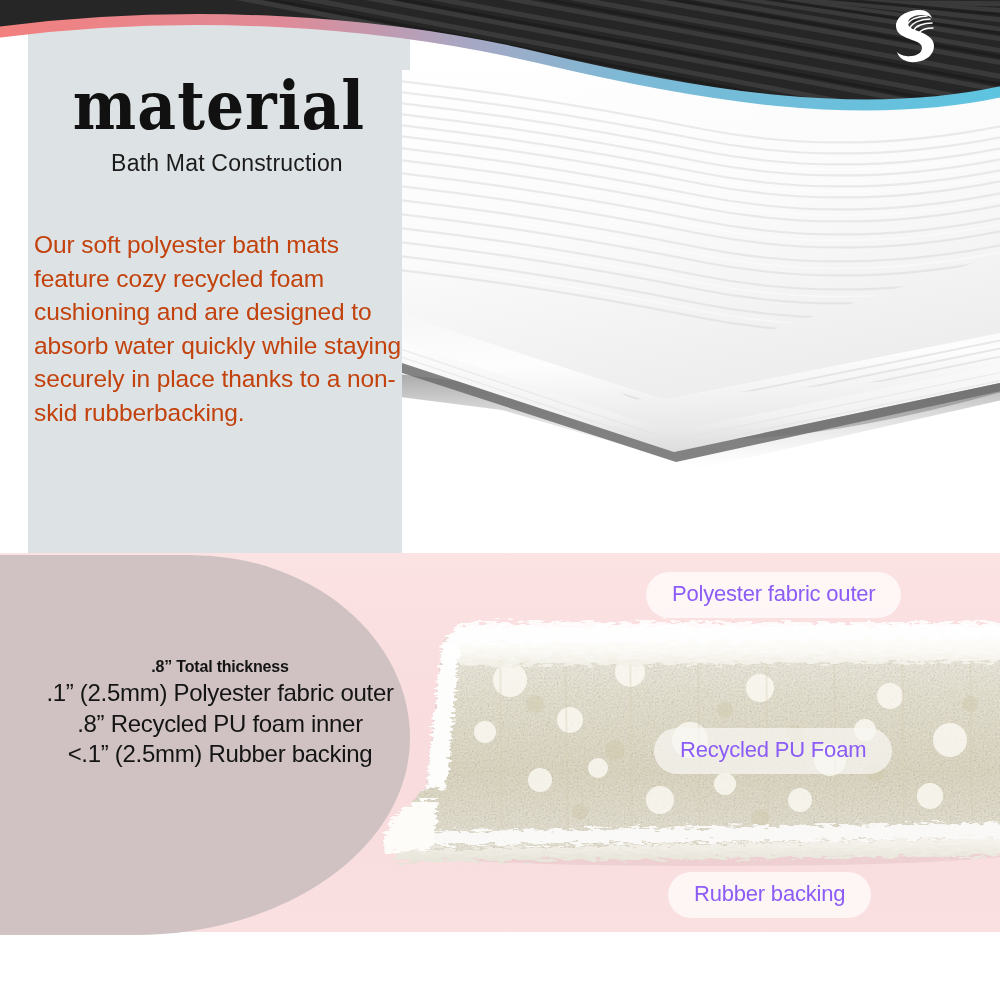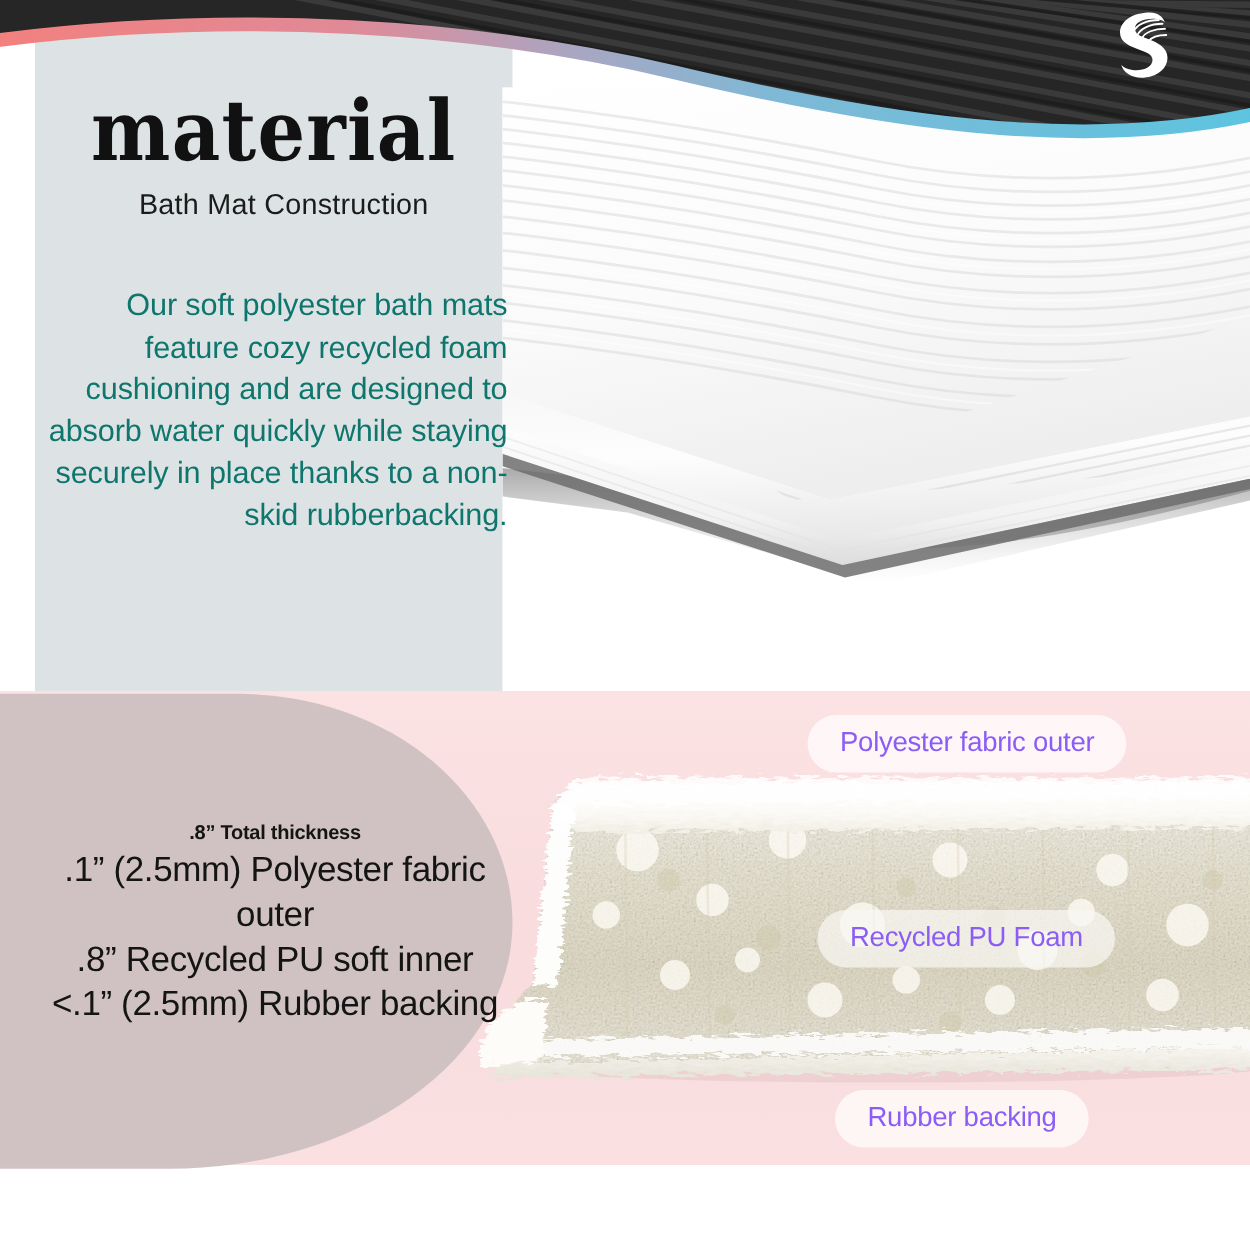--- a/index.html
+++ b/index.html
@@ -100,46 +100,46 @@
     font-size: 23px;
     color: #1b1b1b;
     margin: 18px 0 0 16px;
     letter-spacing: 0.2px;
   }
   .body-copy {
     position: absolute;
     left: 34px;
     top: 228px;
     width: 372px;
-    text-align: right;
+    text-align: left;
     font-family: "Liberation Sans", sans-serif;
     font-size: 24.5px;
     line-height: 1.37;
-    color: #0f766e;
+    color: #c2410c;
     letter-spacing: -0.1px;
   }
 
   
   .spec-block {
     position: absolute;
     left: 20px;
     top: 658px;
     width: 400px;
     text-align: center;
     font-family: "Liberation Sans", sans-serif;
     color: #141414;
   }
   .spec-total {
     font-size: 16px;
     font-weight: 700;
     margin: 0 0 2px 0;
     letter-spacing: -0.2px;
   }
   .spec-line {
-    font-size: 28px;
+    font-size: 24px;
     font-weight: 400;
     line-height: 1.28;
     letter-spacing: -0.3px;
   }
 
   
   .photo-top {
     position: absolute;
     left: 402px;
     top: 70px;
@@ -467,21 +467,21 @@
   <div class="title-block">
     <h1 class="title-main">material</h1>
     <div class="title-sub">Bath Mat Construction</div>
   </div>
 
   <div class="body-copy">Our soft polyester bath mats feature cozy recycled foam cushioning and are designed to absorb water quickly while staying securely in place thanks to a non-skid rubberbacking.</div>
 
   <div class="spec-block">
     <div class="spec-total">.8” Total thickness</div>
     <div class="spec-line">.1” (2.5mm) Polyester fabric outer</div>
-    <div class="spec-line">.8” Recycled PU soft inner</div>
+    <div class="spec-line">.8” Recycled PU foam inner</div>
     <div class="spec-line">&lt;.1” (2.5mm) Rubber backing</div>
   </div>
 
   <div class="pill pill-outer">Polyester fabric outer</div>
   <div class="pill pill-rubber">Rubber backing</div>
   <div class="pill pill-foam">Recycled PU Foam</div>
 
 </div>
 
 </body></html>

